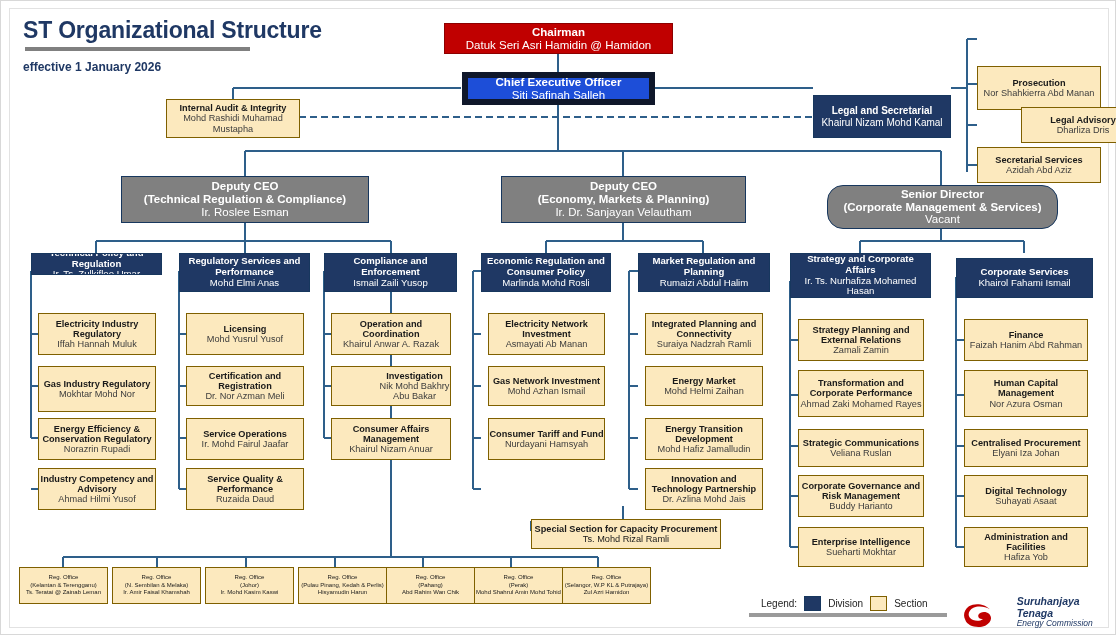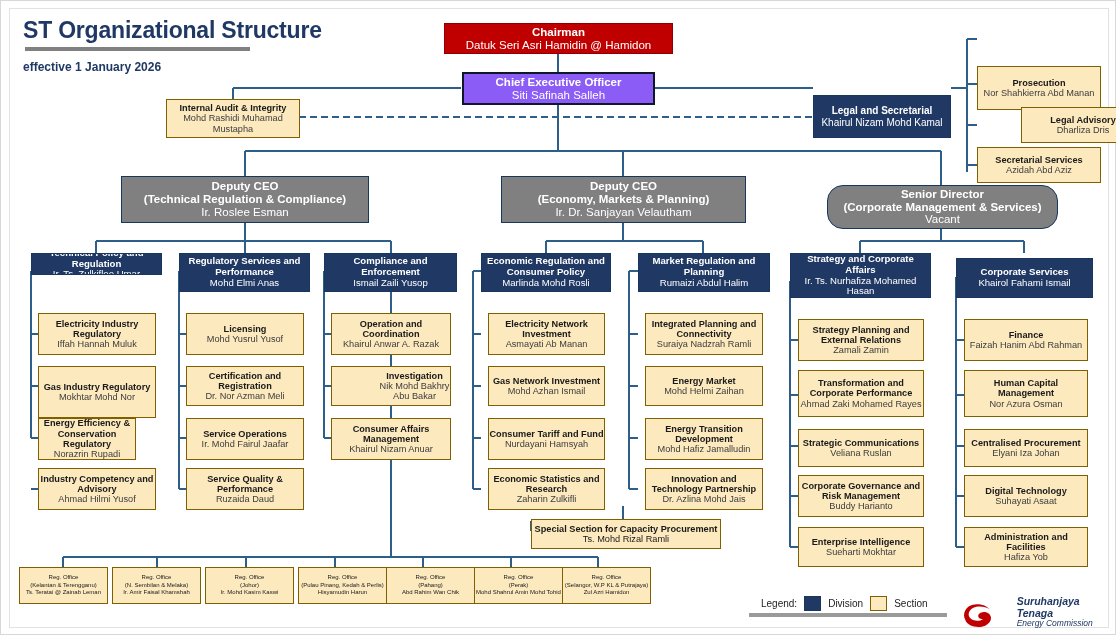--- a/index.html
+++ b/index.html
@@ -34,21 +34,21 @@
   }
   .box .t { font-weight: bold; }
   .box .n { font-weight: normal; }
 
   
   .chairman {
     background: #C00000; border: 1px solid #8c0000; color: #fff;
     font-size: 11.5px;
   }
   .ceo {
-    background: #8b5cf6; border: 2px solid #0f172a; color: #fff;
+    background: #1d4ed8; border: 6px solid #0f172a; color: #fff;
     font-size: 11.5px;
   }
   .deputy {
     background: #808080; border: 1px solid #17375E; color: #fff;
     font-size: 11.5px;
   }
   .division {
     background: #1F3864; border: 1px solid #17375E; color: #fff;
     font-size: 9.6px;
   }
@@ -278,25 +278,25 @@
   </div>
 
   <div class="box division" style="left:30px;top:252px;width:131px;height:22px;">
     <span class="t">Technical Policy and Regulation</span>
     <span class="n">Ir. Ts. Zulkiflee Umar</span>
   </div>
   <div class="box section" style="left:37px;top:312px;width:118px;height:42px;">
     <span class="t">Electricity Industry Regulatory</span>
     <span class="n">Iffah Hannah Muluk</span>
   </div>
-  <div class="box section" style="left:37px;top:365px;width:118px;height:52px;">
+  <div class="box section" style="left:37px;top:365px;width:118px;height:46px;">
     <span class="t">Gas Industry Regulatory</span>
     <span class="n">Mokhtar Mohd Nor</span>
   </div>
-  <div class="box section" style="left:37px;top:417px;width:98px;height:42px;">
+  <div class="box section" style="left:37px;top:417px;width:118px;height:42px;">
     <span class="t">Energy Efficiency &amp; Conservation Regulatory</span>
     <span class="n">Norazrin Rupadi</span>
   </div>
   <div class="box section" style="left:37px;top:467px;width:118px;height:42px;">
     <span class="t">Industry Competency and Advisory</span>
     <span class="n">Ahmad Hilmi Yusof</span>
   </div>
 
   <div class="box division" style="left:178px;top:252px;width:131px;height:39px;">
     <span class="t">Regulatory Services and Performance</span>
@@ -344,24 +344,20 @@
     <span class="t">Electricity Network Investment</span>
     <span class="n">Asmayati Ab Manan</span>
   </div>
   <div class="box section" style="left:487px;top:365px;width:117px;height:40px;">
     <span class="t">Gas Network Investment</span>
     <span class="n">Mohd Azhan Ismail</span>
   </div>
   <div class="box section" style="left:487px;top:417px;width:117px;height:42px;">
     <span class="t">Consumer Tariff and Fund</span>
     <span class="n">Nurdayani Hamsyah</span>
-  </div>
-  <div class="box section" style="left:487px;top:467px;width:117px;height:42px;">
-    <span class="t">Economic Statistics and Research</span>
-    <span class="n">Zaharin Zulkifli</span>
   </div>
 
   <div class="box division" style="left:637px;top:252px;width:132px;height:39px;">
     <span class="t">Market Regulation and Planning</span>
     <span class="n">Rumaizi Abdul Halim</span>
   </div>
   <div class="box section" style="left:644px;top:312px;width:118px;height:42px;">
     <span class="t">Integrated Planning and Connectivity</span>
     <span class="n">Suraiya Nadzrah Ramli</span>
   </div>

